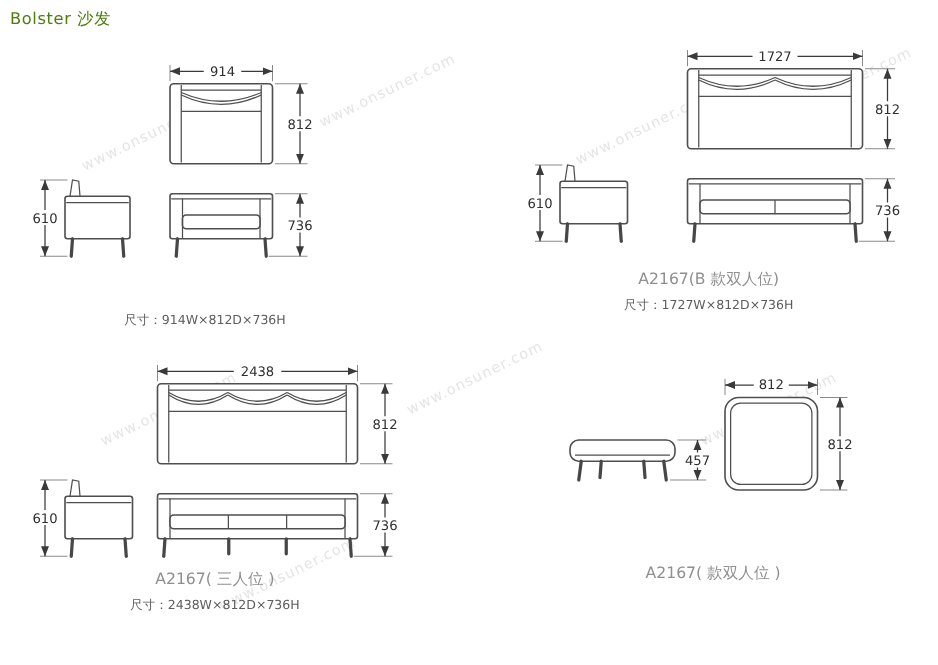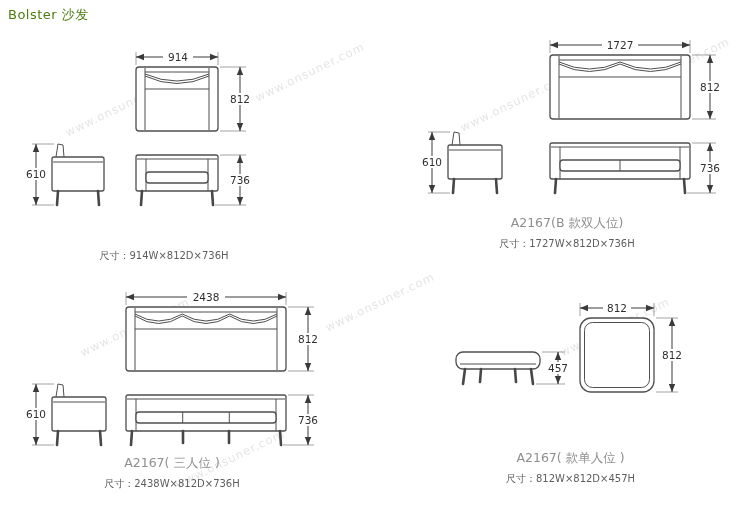--- a/index.html
+++ b/index.html
@@ -316,15 +316,14 @@
     </g>
 
     <g>
       <line x1="228" y1="18" x2="250" y2="18" class="ext"></line>
       <line x1="228" y1="92" x2="250" y2="92" class="ext"></line>
       <line x1="244" y1="18" x2="244" y2="92" class="dim" marker-start="url(#mD)" marker-end="url(#mD)"></line>
       <rect x="230" y="49" width="28" height="12" class="mask"></rect>
       <text x="244" y="59" class="dimtext">812</text>
     </g>
   </svg>
-  <div class="caption" style="top:150px;">A2167( 款单人位 )</div>
-  <div class="sizeline" style="top:172px;">尺寸：812W×812D×457H</div>
+  <div class="caption" style="top:150px;">A2167( 款双人位 )</div>
 </div>
 
 </body></html>

